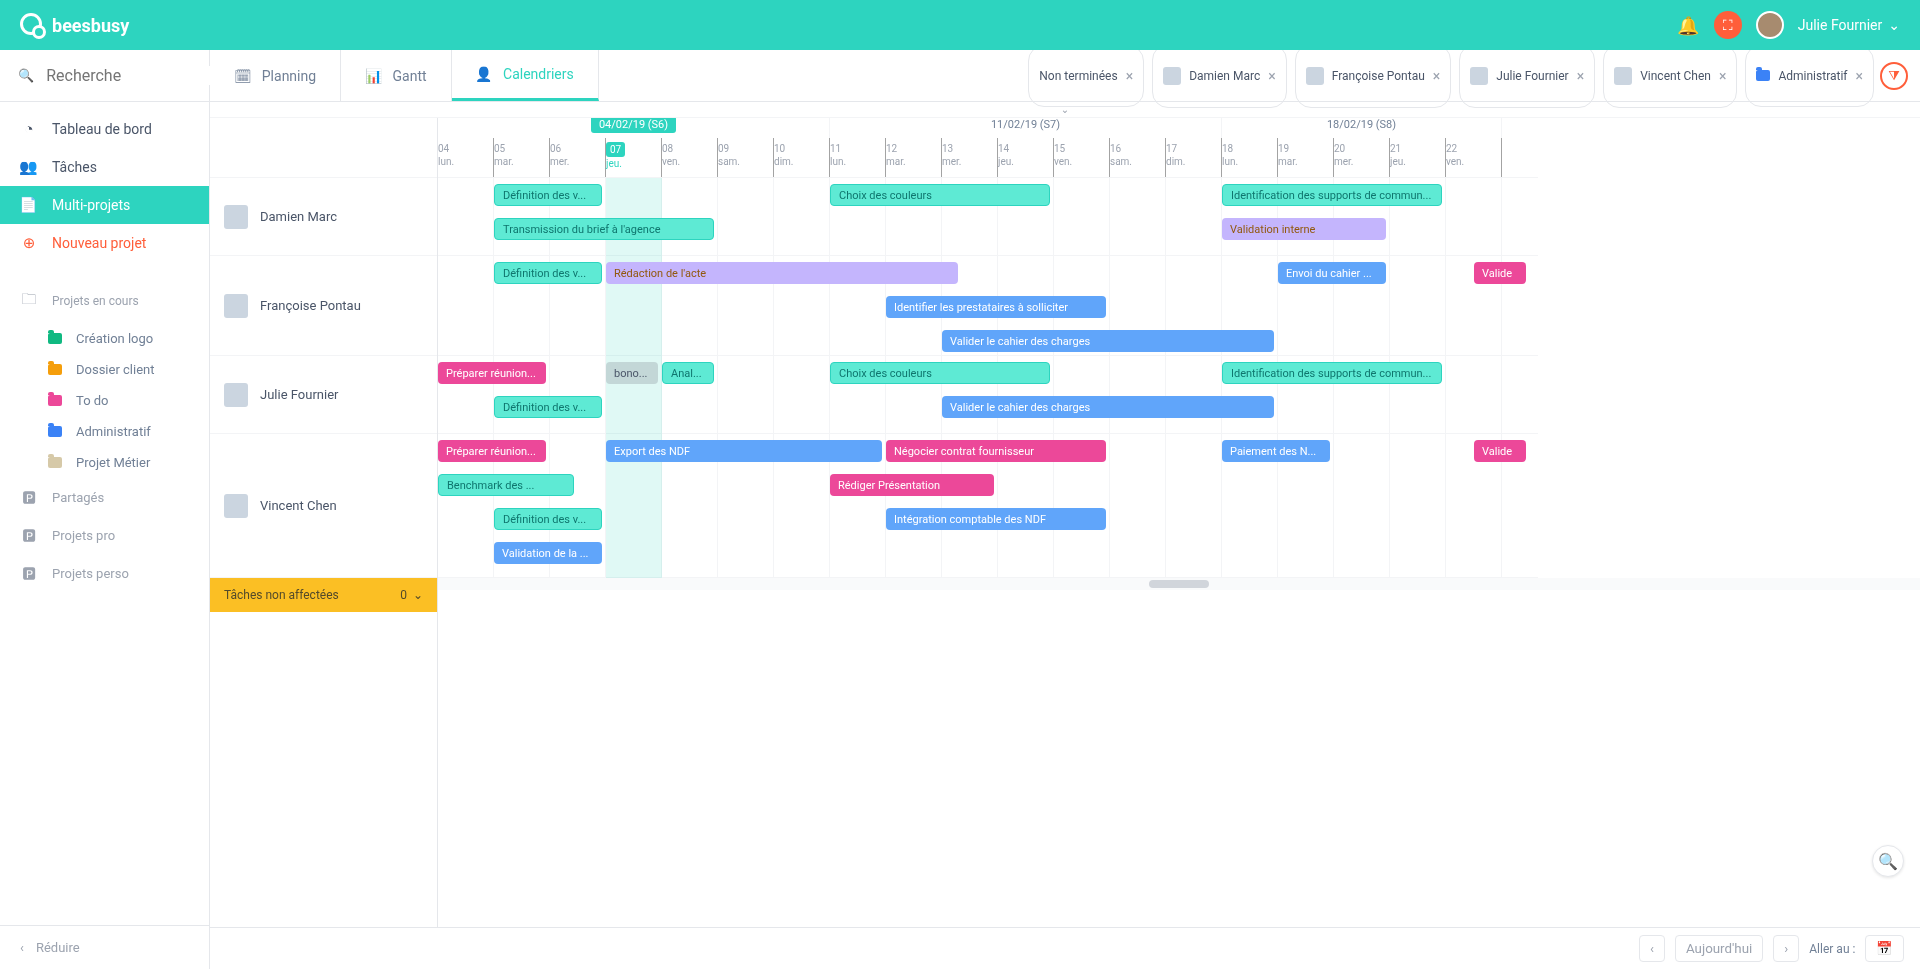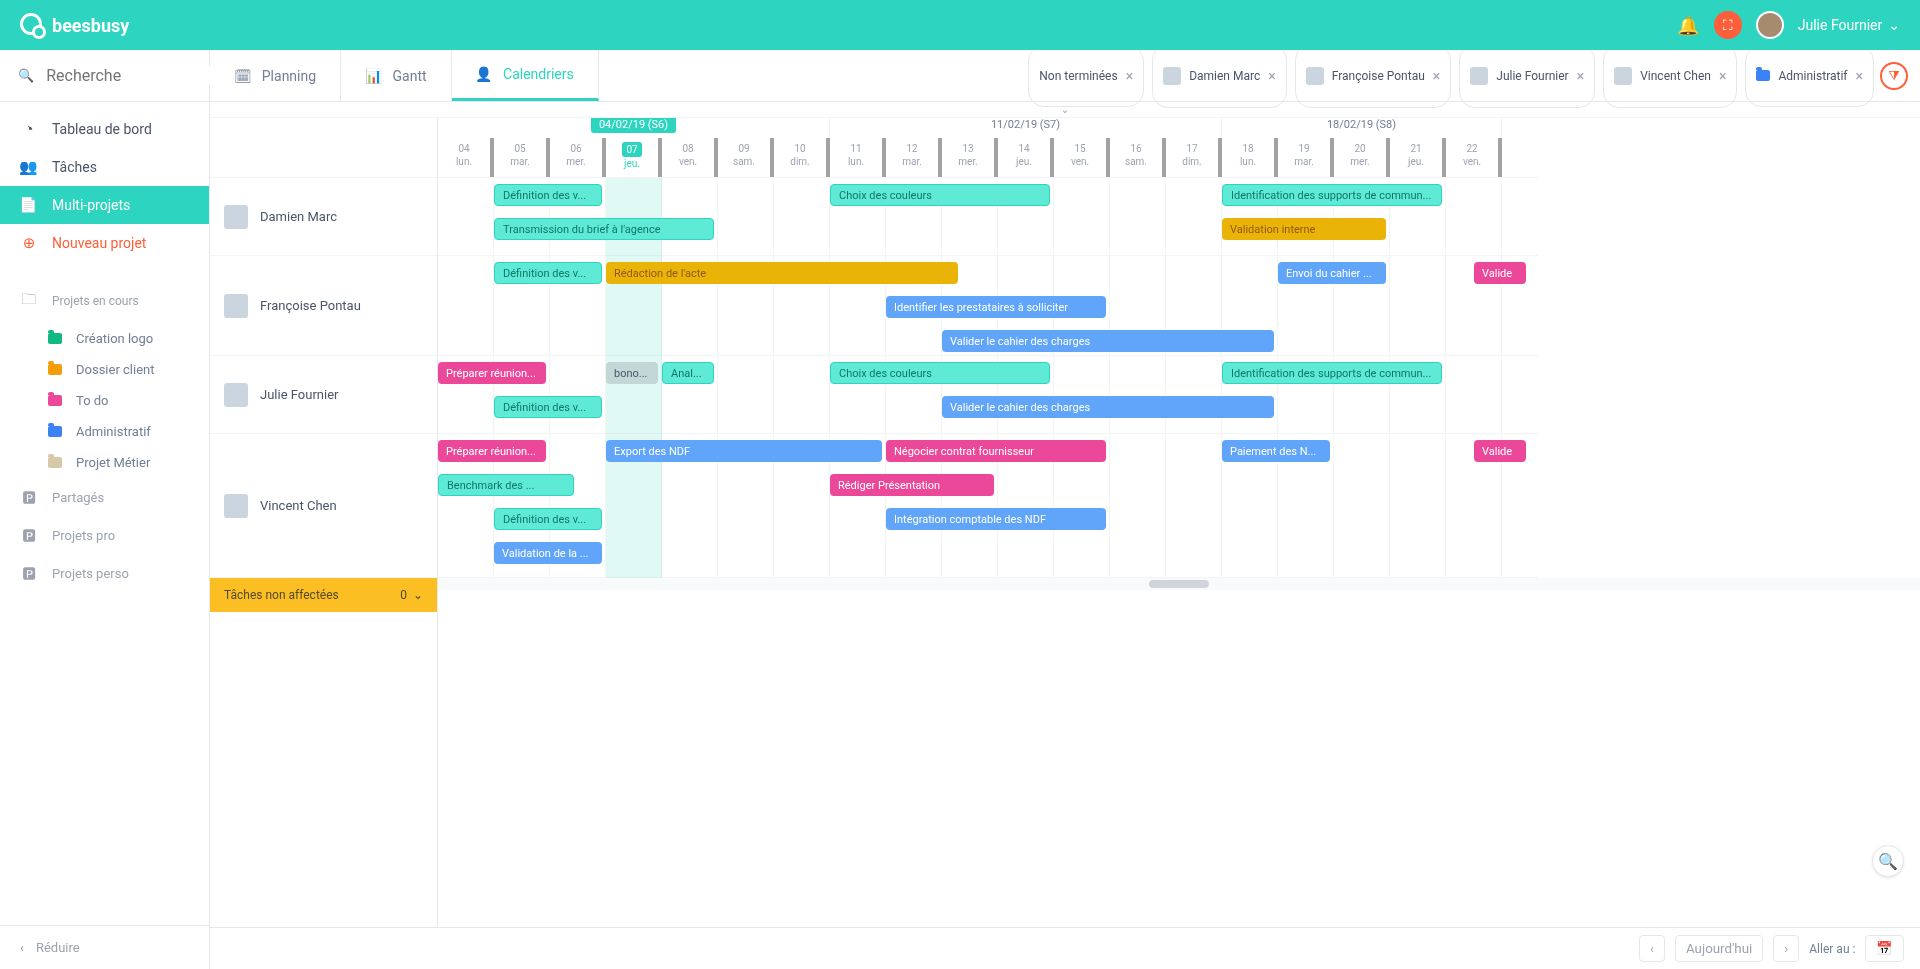--- a/index.html
+++ b/index.html
@@ -46,30 +46,30 @@
 .person-row{padding:0 14px;border-bottom:1px solid #f3f4f6;display:flex;align-items:center;gap:12px;font-size:13px;color:#4a5568}
 .person-row .pav{width:24px;height:24px;border-radius:3px;background:#cbd5e0;flex-shrink:0}
 .unassigned{background:#fbbf24;padding:10px 14px;color:#534a2a;font-size:12px;display:flex;align-items:flex-end;justify-content:space-between}
 .gantt-right{flex:1;overflow:auto;position:relative}
 .gantt-timeline{position:relative;min-width:1100px}
 .week-headers{display:flex;height:20px;font-size:11px;color:#718096}
 .week-header{text-align:center;border-right:1px solid #f3f4f6}
 .week-header.current{color:#fff}
 .week-header.current span{background:#2dd4bf;padding:2px 8px;border-radius:3px}
 .day-headers{display:flex;height:40px;border-bottom:1px solid #f3f4f6}
-.day-header{text-align:center;font-size:10px;color:#9ca3af;padding-top:4px;border-right:4px solid #a3a3a3;line-height:1.3}
+.day-header{text-align:left;font-size:10px;color:#9ca3af;padding-top:4px;border-right:1px solid #a3a3a3;line-height:1.3}
 .day-header.today{color:#2dd4bf}
 .day-header.today .dn{background:#2dd4bf;color:#fff;border-radius:3px;padding:1px 4px;display:inline-block}
 .gantt-body{position:relative}
 .today-line{position:absolute;top:0;bottom:0;background:rgba(45,212,191,0.15);z-index:1;pointer-events:none}
 .task-row{position:relative;border-bottom:1px solid #f3f4f6}
 .task-bar{position:absolute;height:22px;border-radius:4px;display:flex;align-items:center;padding:0 8px;font-size:11px;color:#fff;white-space:nowrap;overflow:hidden;text-overflow:ellipsis;cursor:pointer;z-index:2}
 .c-green{background:#5eead4;color:#0f766e;border:1px solid #2dd4bf}
 .c-blue{background:#60a5fa;color:#fff}
-.c-yellow{background:#eab308;color:#92580e}
+.c-yellow{background:#c4b5fd;color:#92580e}
 .c-pink{background:#ec4899;color:#fff}
 .c-gray{background:rgba(107,114,128,0.25);color:#4a5568}
 .bottom-bar{height:42px;border-top:1px solid #e5e7eb;display:flex;align-items:center;justify-content:flex-end;padding:0 16px;gap:10px;flex-shrink:0;font-size:12px;color:#718096}
 .nav-btn{border:1px solid #e5e7eb;border-radius:4px;padding:5px 10px;cursor:pointer;color:#9ca3af;background:#fff}
 .zoom-btn{position:absolute;bottom:50px;right:16px;width:32px;height:32px;border:1px solid #e5e7eb;border-radius:50%;background:#fff;display:flex;align-items:center;justify-content:center;cursor:pointer;color:#ff5e3a;font-size:16px;box-shadow:0 1px 3px rgba(0,0,0,0.1)}
 .hscroll{height:12px;background:#f9fafb;position:relative}
 .hscroll-thumb{position:absolute;height:8px;top:2px;background:#d1d5db;border-radius:4px}
 .grid-lines{position:absolute;top:0;bottom:0;left:0;right:0;display:flex;pointer-events:none}
 .grid-col{border-right:1px solid #f3f4f6;height:100%}
 </style>

